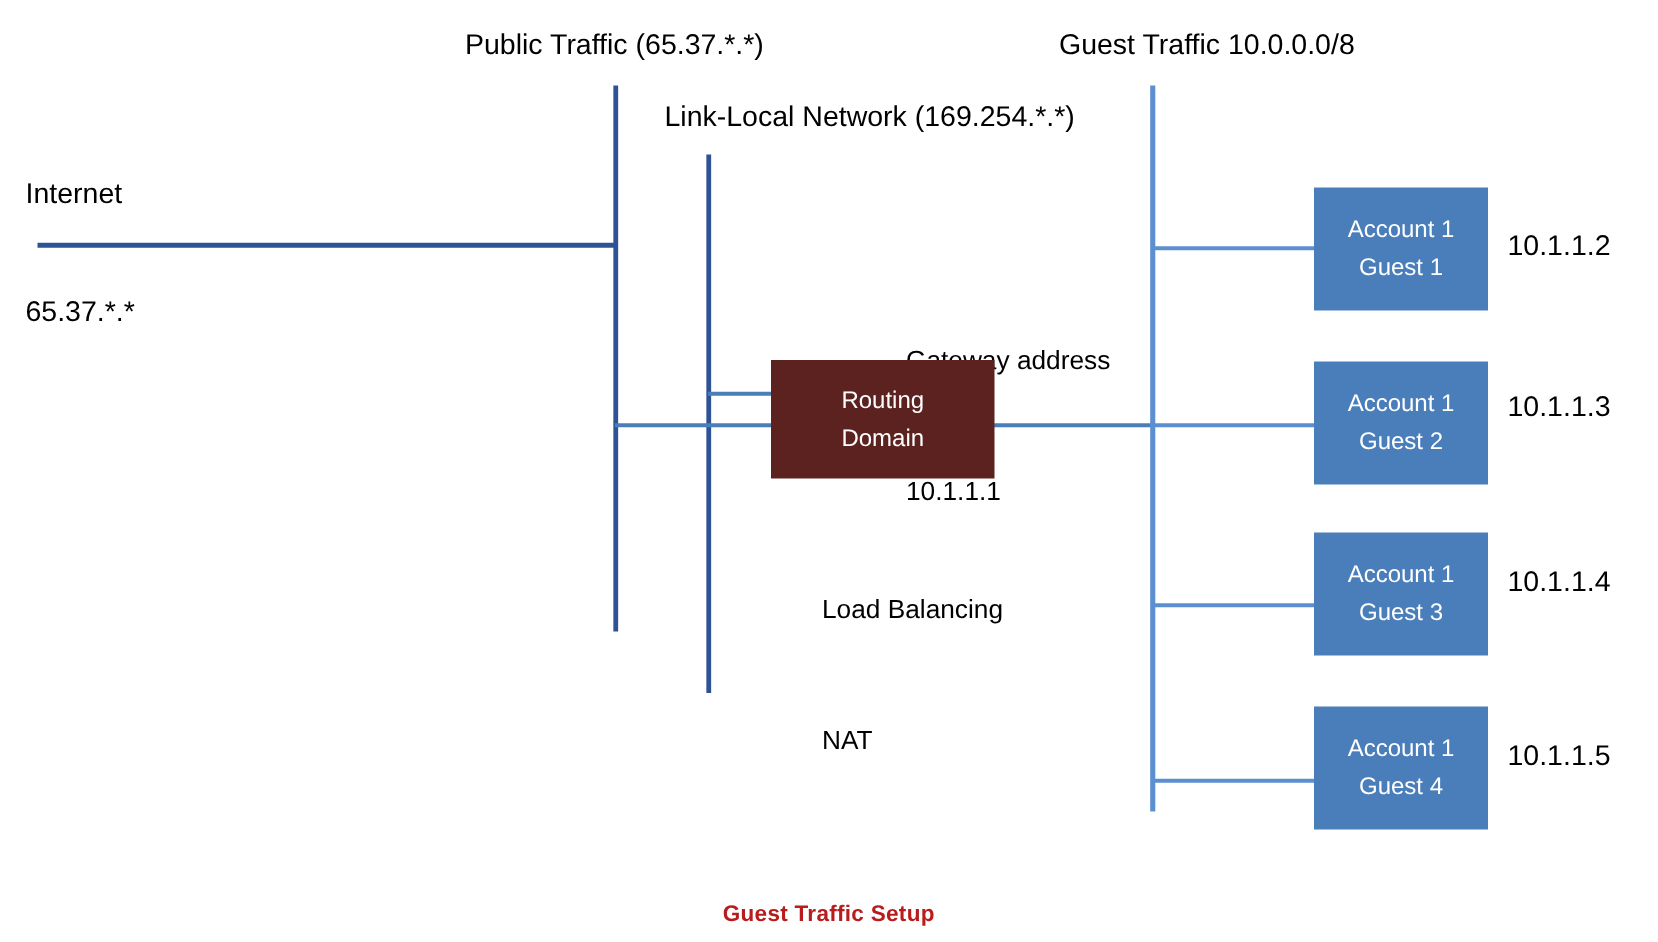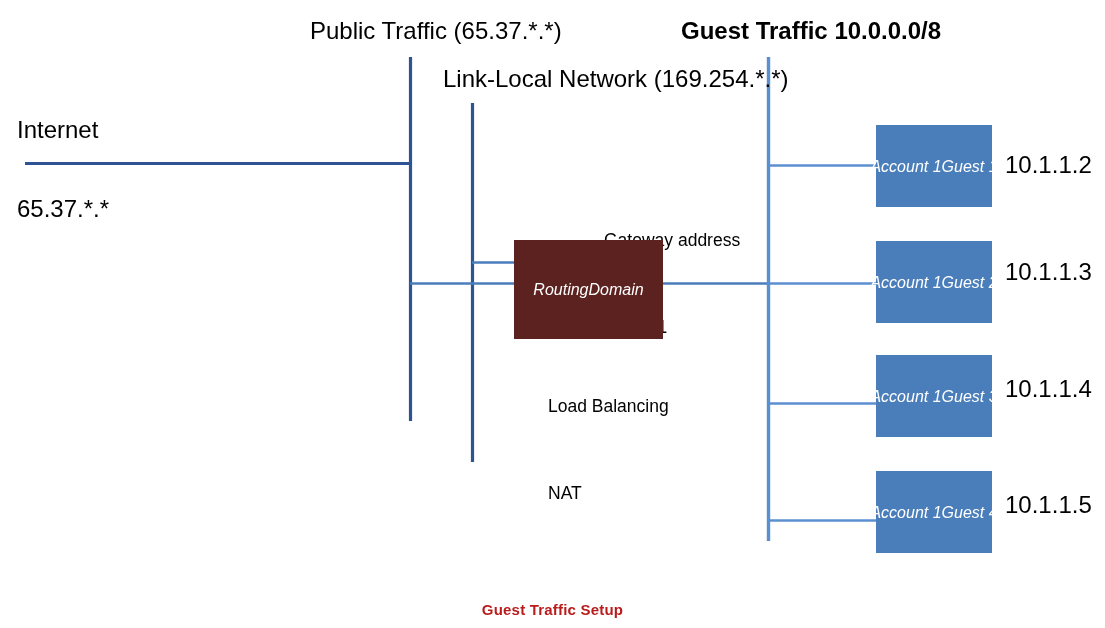--- a/index.html
+++ b/index.html
@@ -21,42 +21,42 @@
     position: absolute;
     left: 0;
     top: 0;
     width: 1105px;
     height: 628px;
     pointer-events: none;
   }
   .lbl {
     position: absolute;
     color: #000000;
-    font-size: 24px;
+    font-size: 19px;
     line-height: 25px;
     white-space: pre;
   }
   .lbl-stack {
     position: absolute;
     color: #000000;
     font-size: 17.5px;
     line-height: 29px;
     white-space: pre;
   }
   .node-box {
     position: absolute;
     display: flex;
+    flex-direction: column;
     align-items: center;
     justify-content: center;
     color: #ffffff;
     font-size: 16px;
     line-height: 25px;
     text-align: center;
     box-sizing: border-box;
-    font-style: italic;
   }
   .node-box span { display: block; white-space: pre; }
   .routing-box {
     background: #5c2220;
   }
   .guest-box {
     background: #4a7ebb;
   }
   .caption {
     position: absolute;
@@ -90,34 +90,34 @@
     <line x1="768.5" y1="57" x2="768.5" y2="541" stroke="#5b8fd0" stroke-width="3.4"></line>
 
     <line x1="768" y1="165.5" x2="877" y2="165.5" stroke="#5b8fd0" stroke-width="2.6"></line>
     <line x1="768" y1="283.5" x2="877" y2="283.5" stroke="#5b8fd0" stroke-width="2.6"></line>
     <line x1="768" y1="403.5" x2="877" y2="403.5" stroke="#5b8fd0" stroke-width="2.6"></line>
     <line x1="768" y1="520.5" x2="877" y2="520.5" stroke="#5b8fd0" stroke-width="2.6"></line>
   </svg>
 
   <div class="lbl" style="left:310px; top:18px;">Public Traffic (65.37.*.*)</div>
   <div class="lbl" style="left:443px; top:66px;text-align:center;">Link-Local Network (169.254.*.*)</div>
-  <div class="lbl" style="left:681px; top:18px;font-weight:bold;">Guest Traffic 10.0.0.0/8</div>
+  <div class="lbl" style="left:706px; top:18px;">Guest Traffic 10.0.0.0/8</div>
 
   <div class="lbl" style="left:17px; top:117px;text-align:right;">Internet</div>
   <div class="lbl" style="left:17px; top:196px;">65.37.*.*</div>
 
   <div class="lbl-stack" style="left:276px; top:238px;">
   </div>
 
   <div class="lbl-stack" style="left:604px; top:168px;">
     <div>Gateway address</div>
     <div>10.1.1.1</div>
   </div>
 
-  <div class="node-box routing-box" style="left:514px; top:240px; width:149px; height:99px;">
+  <div class="node-box routing-box" style="left:514px; top:240px; width:149px; height:79px;">
     <span>Routing</span>
     <span>Domain</span>
   </div>
 
   <div class="lbl-stack" style="left:548px; top:334px;">
     <div>Load Balancing</div>
     <div>NAT</div>
   </div>
 
   <div class="node-box guest-box" style="left:876px; top:125px; width:116px; height:82px;">

